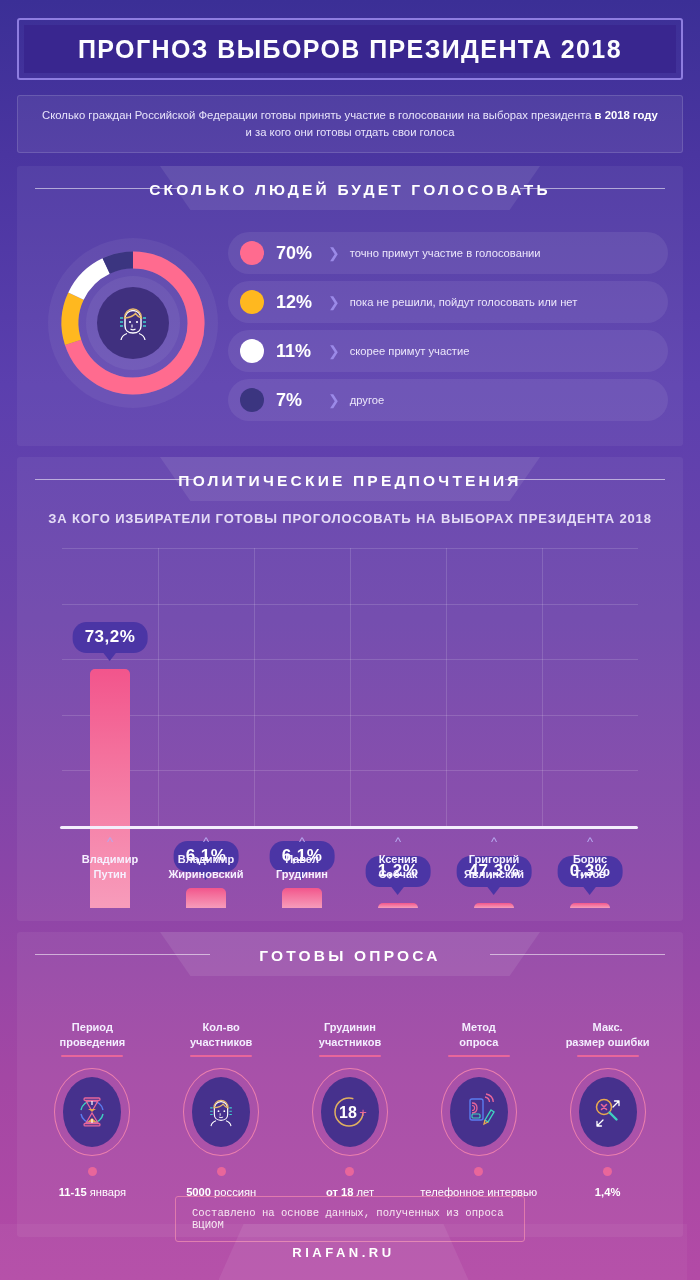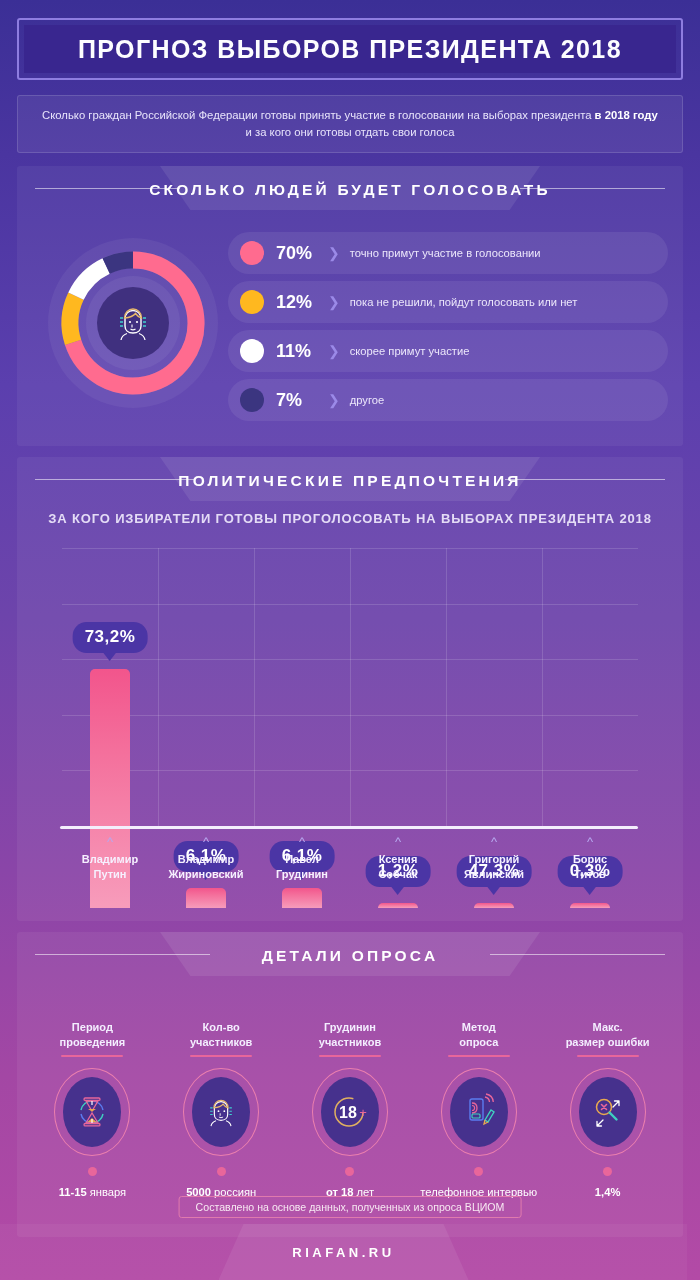--- a/index.html
+++ b/index.html
@@ -214,21 +214,22 @@
   .dval {
     color: #ffffff; font-size: 11.2px; line-height: 15px;
     margin-top: 9px;
   }
   .dval b { font-weight: bold; }
 
   .source-box {
     position: absolute; left: 50%; transform: translateX(-50%);
     top: 1196px;
     border: 1px solid #e07aad; border-radius: 3px;
-    padding: 4px 16px;
+    padding: 10px 16px;
+    font-family: Liberation Mono, monospace;
   }
   .source-text { color: #f7e8f2; font-size: 10.6px; }
 
   
   .footer {
     position: absolute; left: 0; bottom: 0;
     width: 687px; height: 56px;
     background: rgba(255,255,255,0.045);
     display: flex; align-items: center; justify-content: center;
   }
@@ -398,21 +399,21 @@
       <div class="xlab">
         <span class="caret">^</span>
         <div class="cand">Борис<br>Титов</div>
       </div>
     </div>
 
   <div class="panel" id="panel-det">
     <div class="sec-head">
       <div class="banner"></div>
       <div class="rule l" style="width:175px"></div>
-      <div class="sec-title">ДЕТАЛИ ОПРОСА</div>
+      <div class="sec-title">ГОТОВЫ ОПРОСА</div>
       <div class="rule r" style="width:175px"></div>
     </div>
   </div>
 
   <div class="details">
 
     <div class="dcell">
       <div class="dtitle">
         <span>Период</span><br>
         <span>проведения</span>

